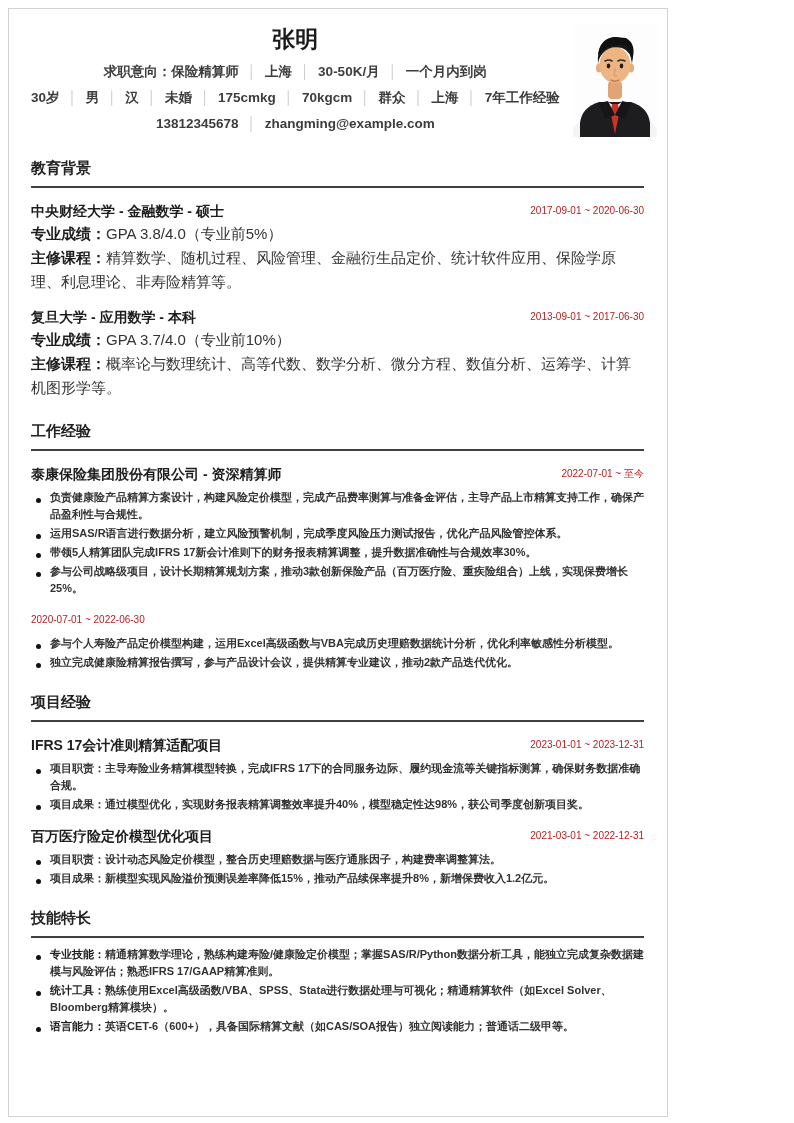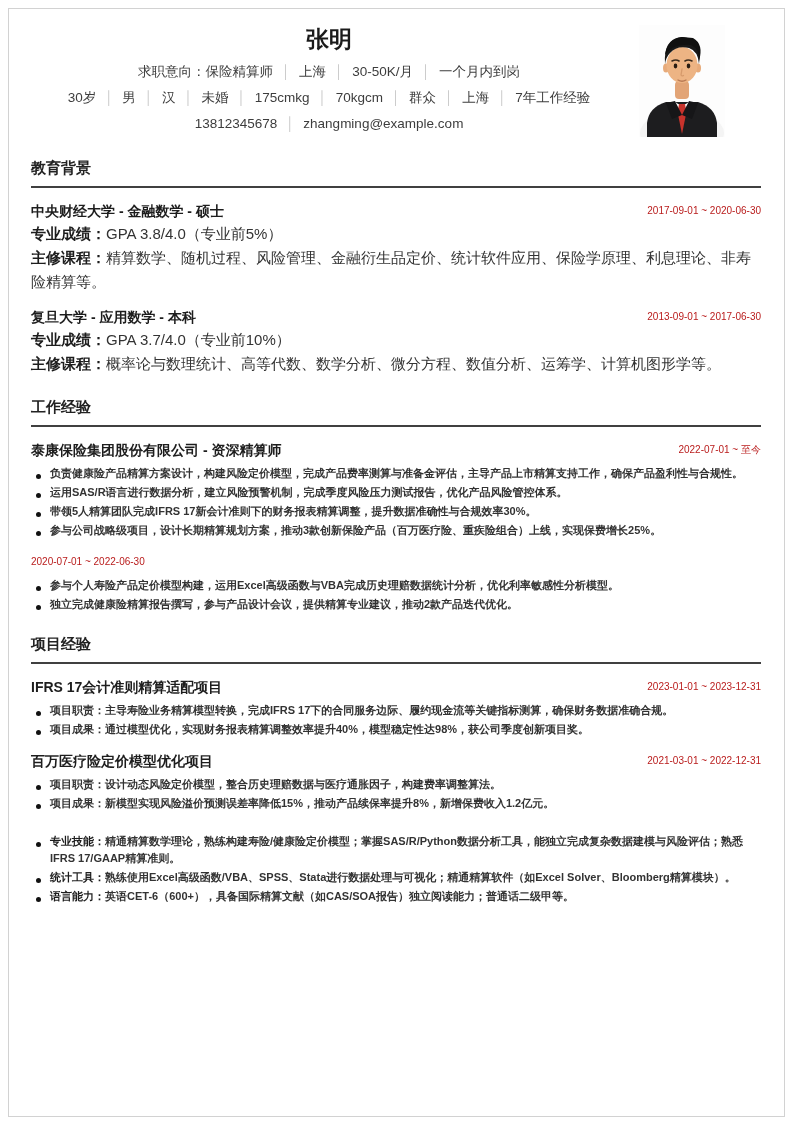--- a/index.html
+++ b/index.html
@@ -2,30 +2,30 @@
 <html><head>
 <meta charset="utf-8">
 <style>
   html,body{margin:0;padding:0;}
   body{
     width:794px;height:1123px;background:#ffffff;position:relative;
     font-family:"Liberation Sans","DejaVu Sans",sans-serif;
     color:#333;overflow:hidden;
   }
   .page{
-    position:absolute;left:8px;top:8px;width:777px;height:1109px;
+    position:absolute;left:8px;top:8px;width:660px;height:1109px;
     background:#fff;border:1px solid #d2d2d2;overflow:hidden;box-sizing:border-box;
   }
   .content{padding:14px 23px 0 22px;}
 
   
   .header{display:flex;align-items:flex-start;}
   .header-text{flex:1;text-align:center;}
   .name{font-size:23px;font-weight:bold;color:#1a1a1a;line-height:28px;margin:2px 0 6px 0;}
-  .meta-line{font-size:13.5px;color:#3d3d3d;line-height:26px;white-space:nowrap;}
+  .meta-line{font-size:13.5px;color:#3d3d3d;line-height:26px;white-space:nowrap;font-weight:bold;}
   .sep{color:#c9c9c9;margin:0 9px;font-size:13px;}
   .photo{width:86px;height:112px;margin:2px 36px 0 12px;flex:0 0 auto;overflow:hidden;}
   .photo svg{display:block;}
 
   
   .section{margin-top:21px;}
   .section-title{
     font-size:15px;font-weight:bold;color:#222;line-height:20px;
     padding-bottom:8px;border-bottom:2px solid #404040;
   }
@@ -146,20 +146,21 @@
         <span class="entry-title">百万医疗险定价模型优化项目</span>
         <span class="entry-date">2021-03-01 ~ 2022-12-31</span>
       </div>
       <ul class="bullets">
         <li>项目职责：设计动态风险定价模型，整合历史理赔数据与医疗通胀因子，构建费率调整算法。</li>
         <li>项目成果：新模型实现风险溢价预测误差率降低15%，推动产品续保率提升8%，新增保费收入1.2亿元。</li>
       </ul>
     </div>
 
     <div class="section">
+      <div class="section-title">技能特长</div>
       <ul class="bullets" style="margin-top:8px;">
         <li><b>专业技能：</b><span>精通精算数学理论，熟练构建寿险/健康险定价模型；掌握SAS/R/Python数据分析工具，能独立完成复杂数据建模与风险评估；熟悉IFRS 17/GAAP精算准则。</span></li>
         <li><b>统计工具：</b><span>熟练使用Excel高级函数/VBA、SPSS、Stata进行数据处理与可视化；精通精算软件（如Excel Solver、Bloomberg精算模块）。</span></li>
         <li><b>语言能力：</b><span>英语CET-6（600+），具备国际精算文献（如CAS/SOA报告）独立阅读能力；普通话二级甲等。</span></li>
       </ul>
 
     </div>
 
   </div>
 </div>

